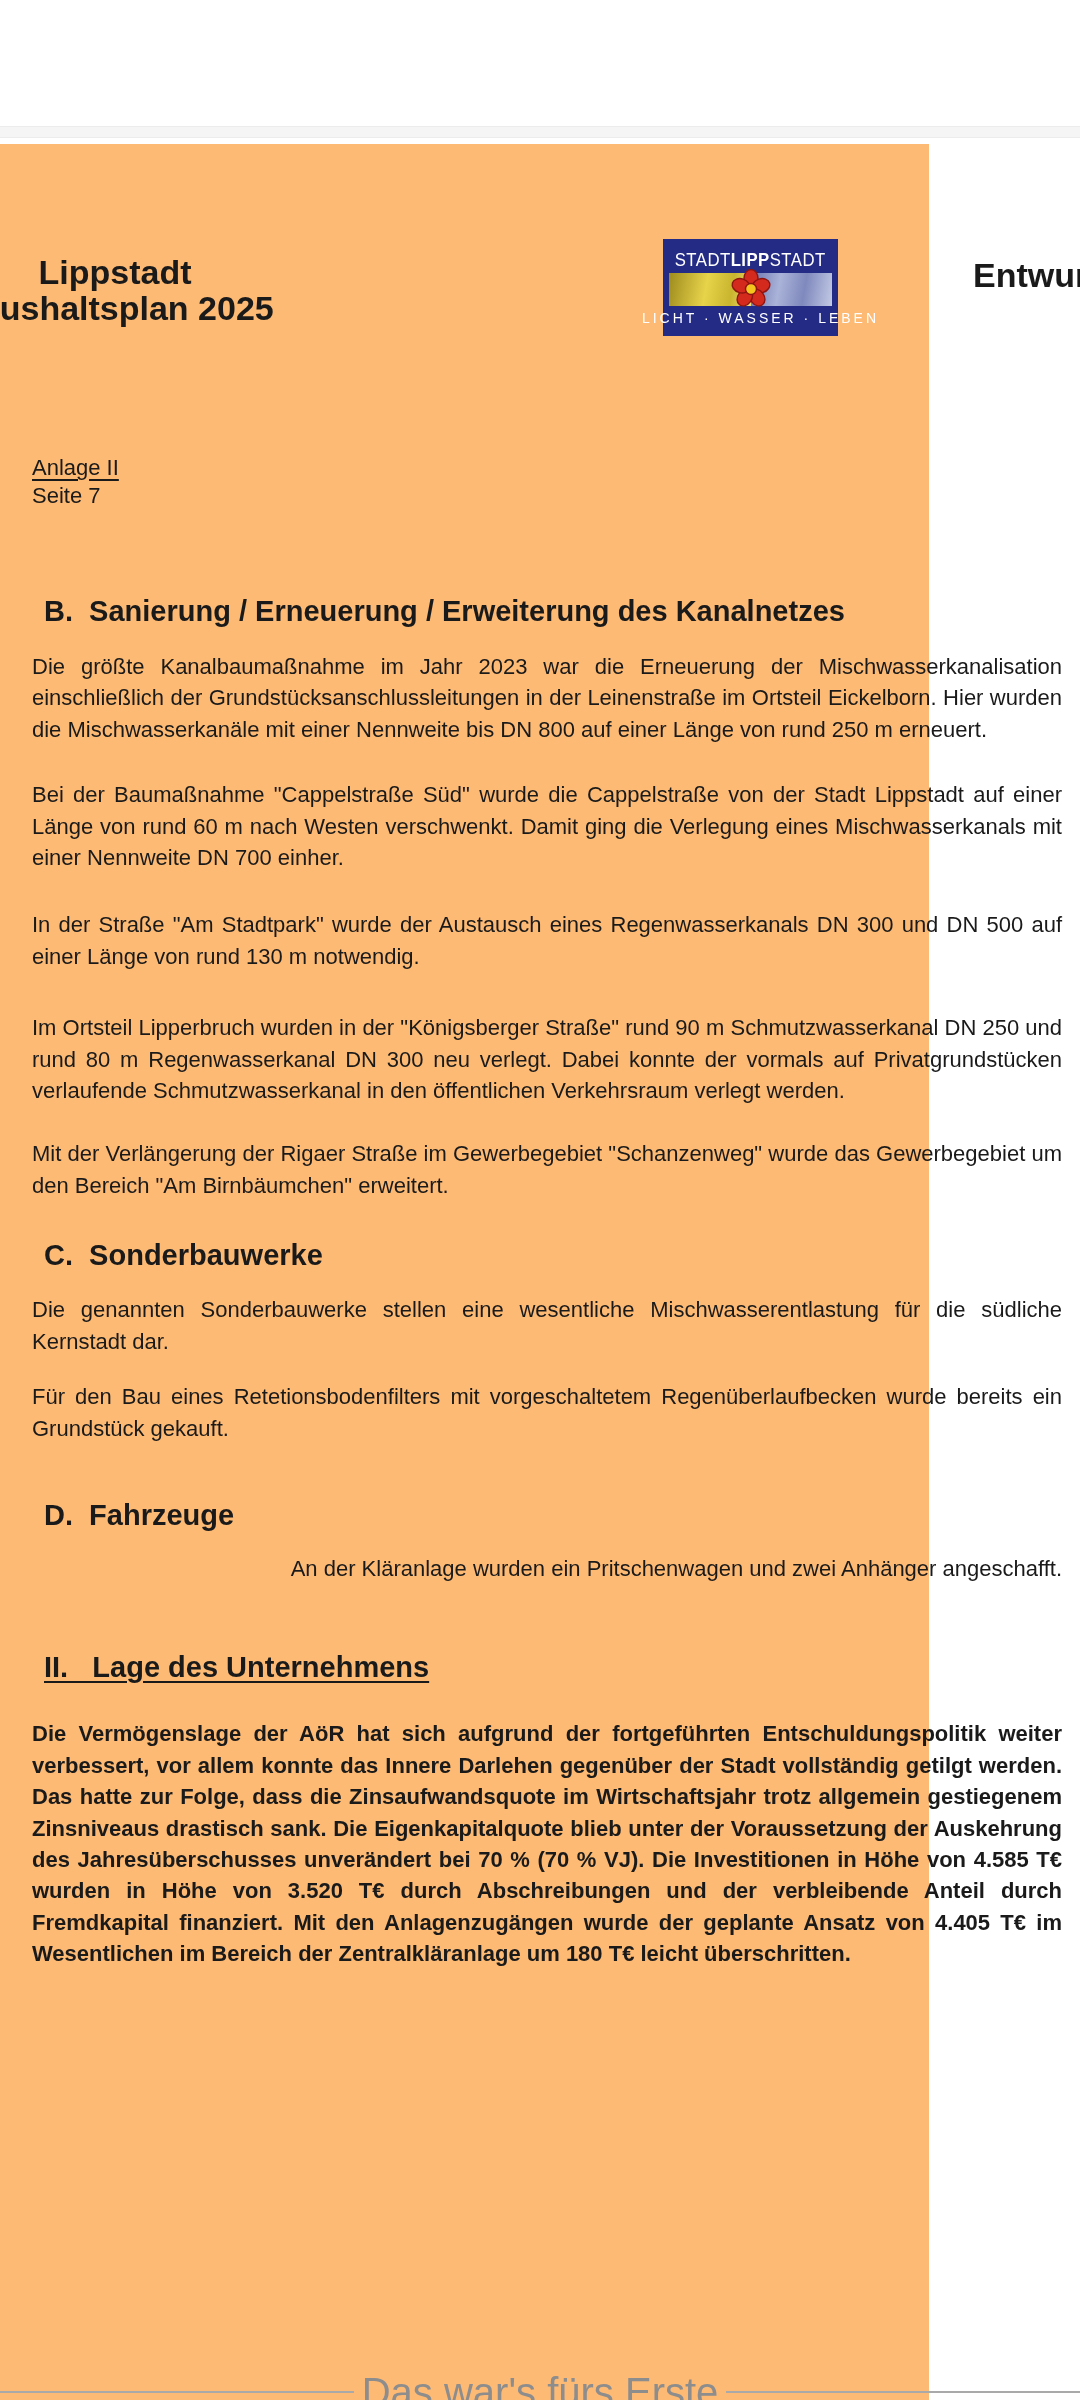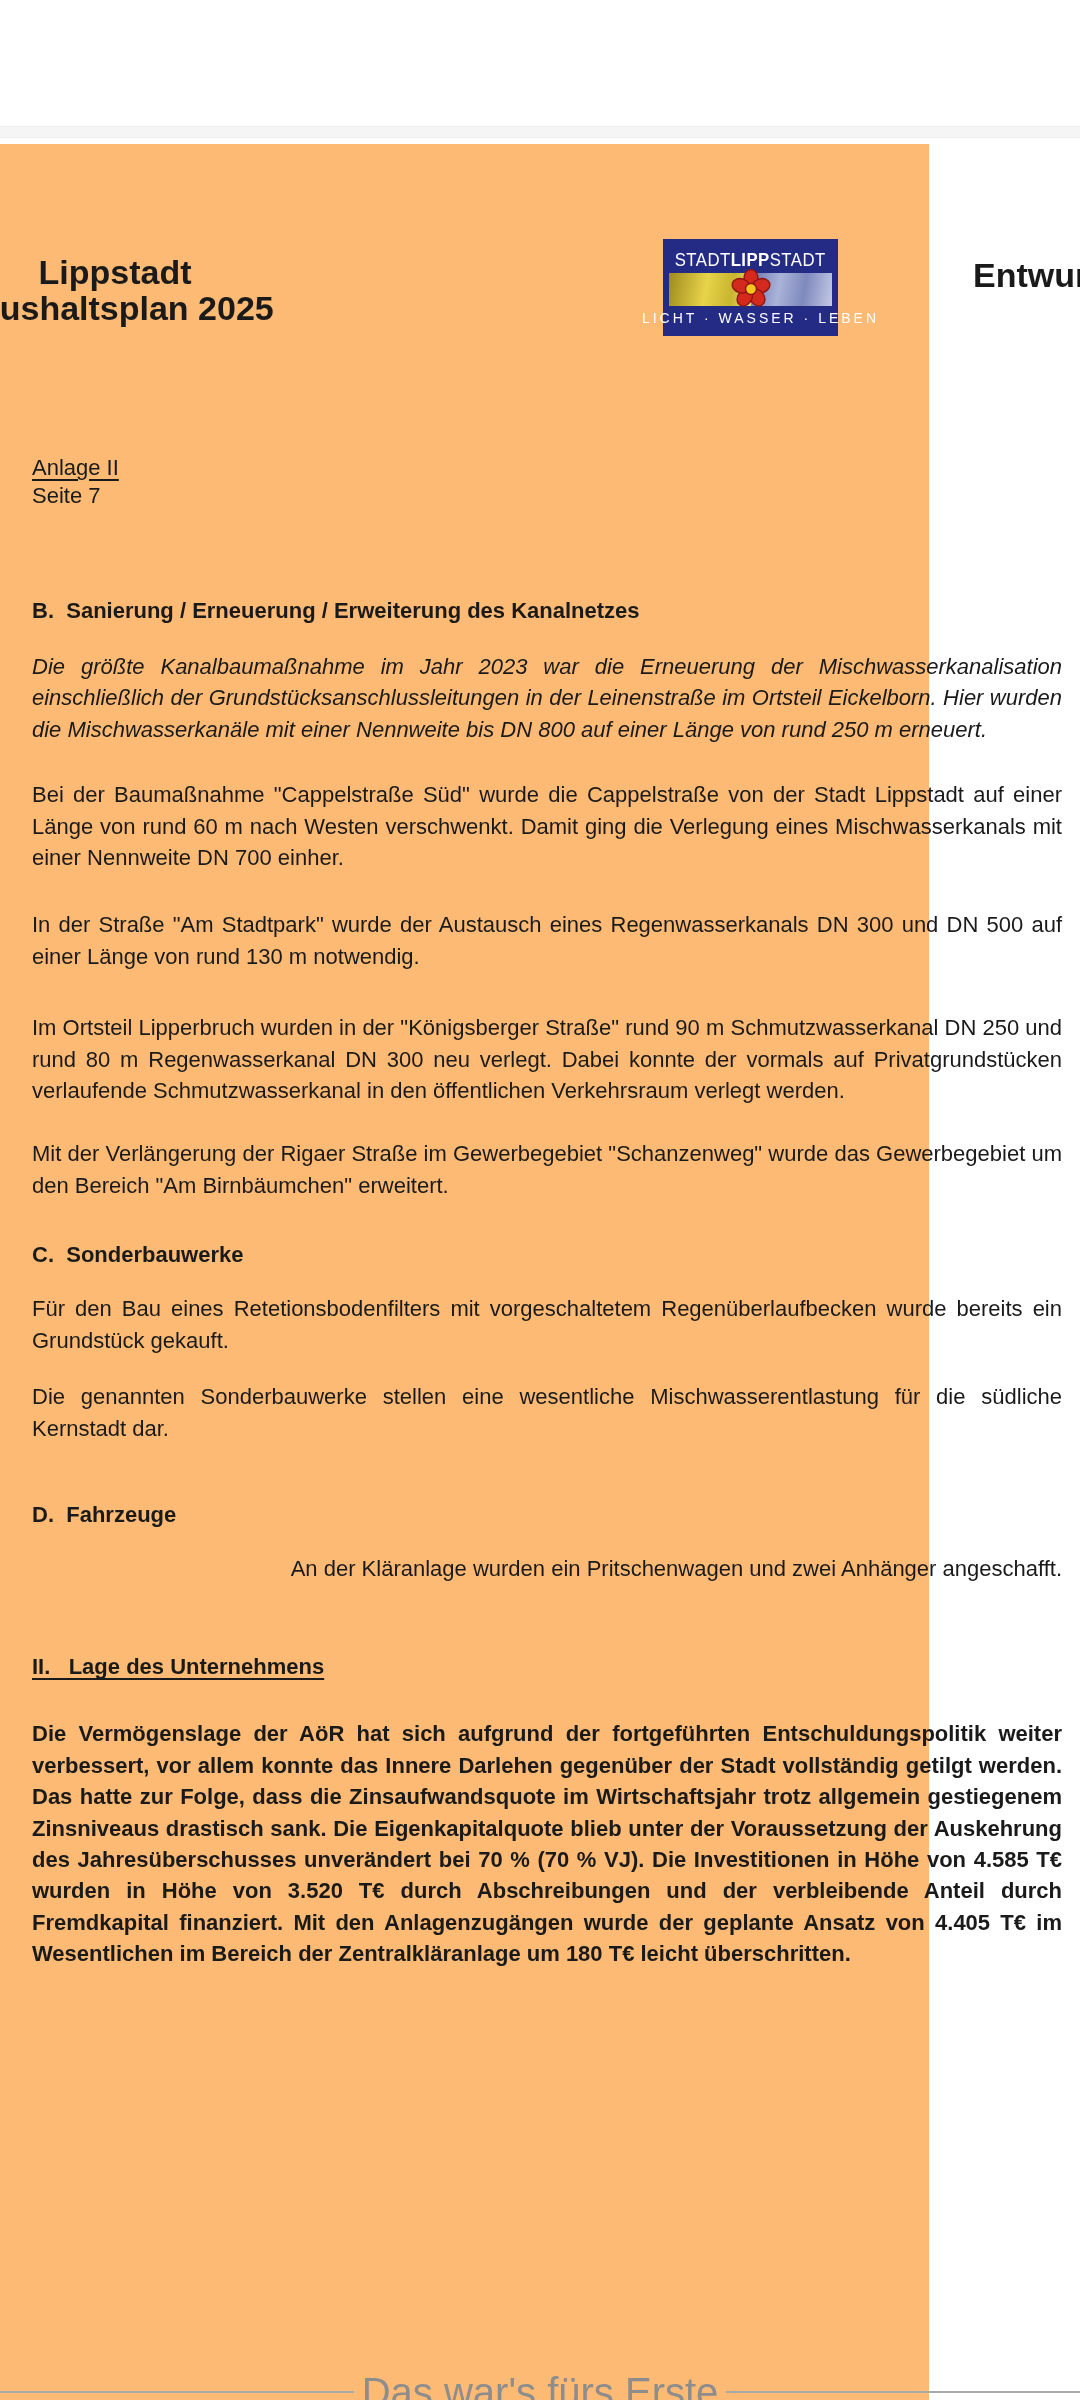--- a/index.html
+++ b/index.html
@@ -22,23 +22,23 @@
   .logo-word .bold{font-weight:bold;}
   .logo-band{position:relative;width:163px;height:33px;margin-top:3px;display:flex;}
   .band-gold{flex:1;background:linear-gradient(100deg,#9d8b1e 0%,#e8d44a 45%,#c9b52e 75%,#efe27a 100%);}
   .band-water{flex:1;background:linear-gradient(100deg,#6a74ad 0%,#aab3d8 35%,#7f89bd 65%,#c3cae5 100%);}
   .rose{position:absolute;left:50%;top:-6px;transform:translateX(-50%);}
   .logo-tagline{margin-top:4px;color:#ffffff;font-size:14px;letter-spacing:3px;white-space:nowrap;margin-left:20px;}
   
   .doc-body{position:absolute;left:32px;top:310px;width:1030px;font-size:22px;line-height:31.4px;}
   .annex{line-height:28px;}
   .u{text-decoration:underline;text-underline-offset:4px;}
-  .h{font-weight:bold;font-size:22px;margin:0;line-height:28px;}
+  .h{font-weight:bold;font-size:29px;margin:12px;line-height:28px;}
   .p{margin:0;text-align:justify;}
-  .mt26{margin-top:26px;font-style:italic;} .mt34{margin-top:34px;} .mt36{margin-top:36px;}
+  .mt26{margin-top:26px;} .mt34{margin-top:34px;} .mt36{margin-top:36px;}
   .mt40{margin-top:40px;} .mt32{margin-top:32px;} .mt24{margin-top:24px;}
   .mt25{margin-top:25px;} .mt57{margin-top:57px;} .mt69{margin-top:69px;}
   .mt37{margin-top:37px;font-weight:bold;} .mt87{margin-top:87px;}
   .left{text-align:right;}
   
   .feed-end{position:absolute;left:0;top:2368px;width:100%;height:48px;display:flex;align-items:center;}
   .feed-end .line{flex:1;height:2px;background:#a9a9a9;}
   .feed-end .label{font-size:40px;line-height:48px;color:#8d8d8d;padding:0 8px;white-space:nowrap;}
 </style>
 </head>
@@ -84,22 +84,22 @@
       </div>
 
       <h2 class="h mt87">B.&nbsp;&nbsp;Sanierung / Erneuerung / Erweiterung des Kanalnetzes</h2>
       <p class="p mt26">Die größte Kanalbaumaßnahme im Jahr 2023 war die Erneuerung der Mischwasserkanalisation einschließlich der Grundstücksanschlussleitungen in der Leinenstraße im Ortsteil Eickelborn. Hier wurden die Mischwasserkanäle mit einer Nennweite bis DN 800 auf einer Länge von rund 250 m erneuert.</p>
       <p class="p mt34">Bei der Baumaßnahme "Cappelstraße Süd" wurde die Cappelstraße von der Stadt Lippstadt auf einer Länge von rund 60 m nach Westen verschwenkt. Damit ging die Verlegung eines Mischwasserkanals mit einer Nennweite DN 700 einher.</p>
       <p class="p mt36">In der Straße "Am Stadtpark" wurde der Austausch eines Regenwasserkanals DN 300 und DN 500 auf einer Länge von rund 130 m notwendig.</p>
       <p class="p mt40">Im Ortsteil Lipperbruch wurden in der "Königsberger Straße" rund 90 m Schmutzwasserkanal DN 250 und rund 80 m Regenwasserkanal DN 300 neu verlegt. Dabei konnte der vormals auf Privatgrundstücken verlaufende Schmutzwasserkanal in den öffentlichen Verkehrsraum verlegt werden.</p>
       <p class="p mt32">Mit der Verlängerung der Rigaer Straße im Gewerbegebiet "Schanzenweg" wurde das Gewerbegebiet um den Bereich "Am Birnbäumchen" erweitert.</p>
 
       <h2 class="h mt40">C.&nbsp;&nbsp;Sonderbauwerke</h2>
+      <p class="p mt25">Die genannten Sonderbauwerke stellen eine wesentliche Mischwasserentlastung für die südliche Kernstadt dar.</p>
       <p class="p mt24">Für den Bau eines Retetionsbodenfilters mit vorgeschaltetem Regenüberlaufbecken wurde bereits ein Grundstück gekauft.</p>
-      <p class="p mt25">Die genannten Sonderbauwerke stellen eine wesentliche Mischwasserentlastung für die südliche Kernstadt dar.</p>
 
       <h2 class="h mt57">D.&nbsp;&nbsp;Fahrzeuge</h2>
       <p class="p mt24 left">An der Kläranlage wurden ein Pritschenwagen und zwei Anhänger angeschafft.</p>
 
       <h2 class="h mt69 u">II.&nbsp;&nbsp;&nbsp;Lage des Unternehmens</h2>
       <p class="p mt37">Die Vermögenslage der AöR hat sich aufgrund der fortgeführten Entschuldungspolitik weiter verbessert, vor allem konnte das Innere Darlehen gegenüber der Stadt vollständig getilgt werden. Das hatte zur Folge, dass die Zinsaufwandsquote im Wirtschaftsjahr trotz allgemein gestiegenem Zinsniveaus drastisch sank. Die Eigenkapitalquote blieb unter der Voraussetzung der Auskehrung des Jahresüberschusses unverändert bei 70 % (70 % VJ). Die Investitionen in Höhe von 4.585 T€ wurden in Höhe von 3.520 T€ durch Abschreibungen und der verbleibende Anteil durch Fremdkapital finanziert. Mit den Anlagenzugängen wurde der geplante Ansatz von 4.405 T€ im Wesentlichen im Bereich der Zentralkläranlage um 180 T€ leicht überschritten.</p>
     </div>
 
   </div>
 

